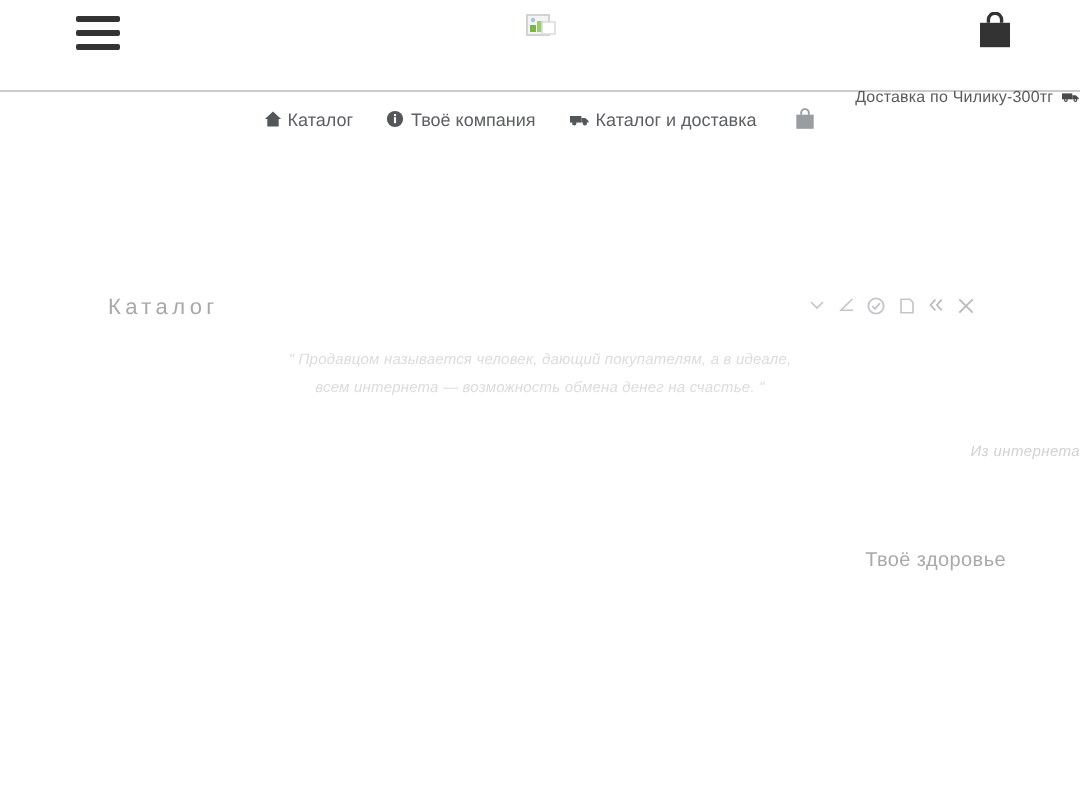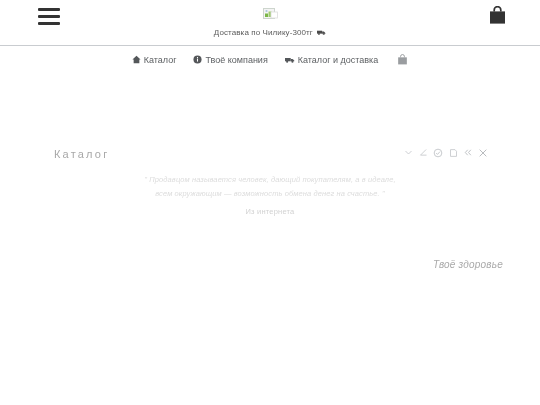--- a/index.html
+++ b/index.html
@@ -51,26 +51,27 @@
     text-align: center;
   }
   .broken-img {
     display: inline-block;
     width: 15px;
     height: 14px;
     position: relative;
     vertical-align: middle;
   }
   .brand-tagline {
-    margin-top: 4px;
+    margin-top: 20px;
     font-size: 8px;
     color: #5b5b5b;
     letter-spacing: 0.1px;
     line-height: 11px;
     white-space: nowrap;
+    text-align: right;
   }
   .truck-glyph {
     display: inline-block;
     margin-left: 2px;
     vertical-align: -1px;
   }
 
   .bag-top {
     position: absolute;
     right: 33px;
@@ -153,31 +154,32 @@
   }
   .quote-line {
     font-style: italic;
     font-size: 7.5px;
     color: #dcdcdc;
     line-height: 14px;
     letter-spacing: 0.1px;
     white-space: nowrap;
   }
   .quote-author {
-    margin-top: 6px;
+    margin-top: 20px;
+    font-style: italic;
     font-size: 7.5px;
     color: #d2d2d2;
     letter-spacing: 0.2px;
+    text-align: right;
   }
 
   .health-note {
     position: absolute;
     right: 37px;
-    top: 186px;
-    font-style: italic;
+    top: 202px;
     font-size: 10px;
     color: #a9a9a9;
     letter-spacing: 0.2px;
     white-space: nowrap;
   }
 </style>
 </head>
 <body>
 
 <div class="topbar">
@@ -296,19 +298,19 @@
     </span>
     <span class="eicon">
       <svg width="10" height="10" viewBox="0 0 12 12">
           <path d="M2 2l8 8M10 2l-8 8" fill="none" stroke="#b9bcbf" stroke-width="1.2"></path>
         </svg>
     </span>
   </div>
 
   <div class="quote-block">
     <div class="quote-line">" Продавцом называется человек, дающий покупателям, а в идеале,</div>
-    <div class="quote-line">всем окружающим — возможность обмена денег на счастье. "</div>
+    <div class="quote-line">всем интернета — возможность обмена денег на счастье. "</div>
     <div class="quote-author">Из интернета</div>
   </div>
 
   <div class="health-note">Твоё здоровье</div>
 
 </div>
 
 </body></html>

